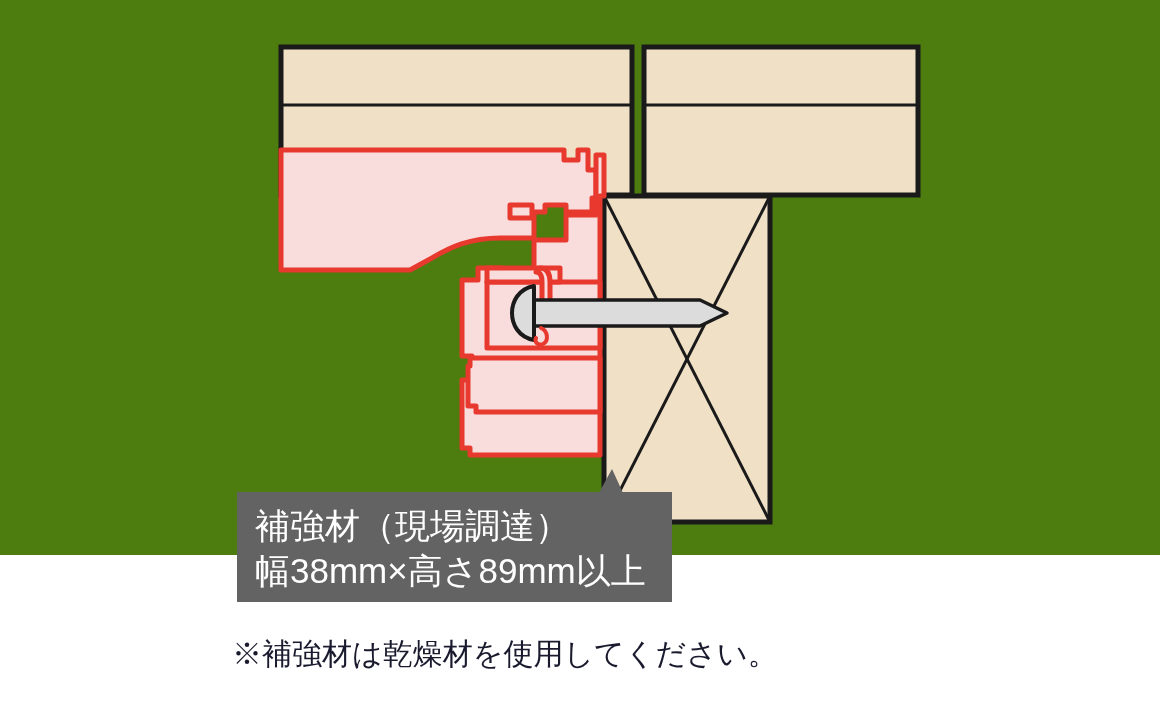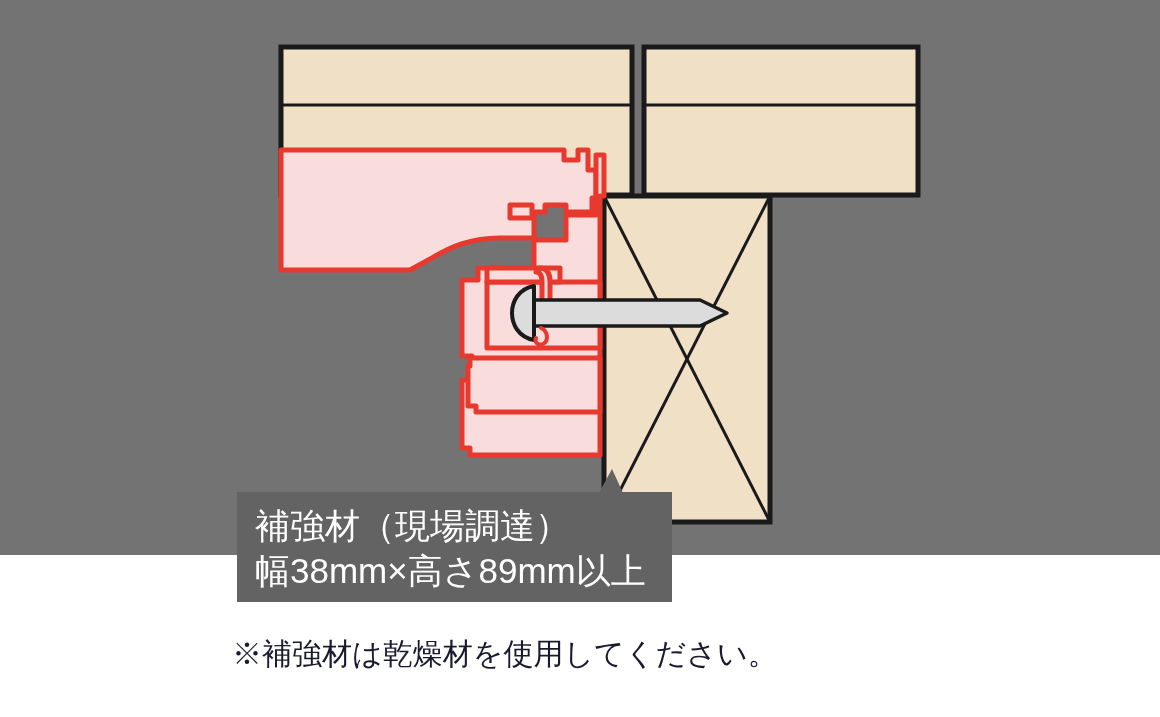--- a/index.html
+++ b/index.html
@@ -10,21 +10,21 @@
   body {
     width: 1160px;
     height: 717px;
     font-family: "Liberation Sans", sans-serif;
     overflow: hidden;
   }
   #page {
     position: relative;
     width: 1160px;
     height: 555px;
-    background: #737373;
+    background: #4d7c0f;
   }
   #diagram-svg {
     position: absolute;
     left: 0;
     top: 0;
     width: 1160px;
     height: 717px;
     display: block;
   }
   .callout-text-line {

